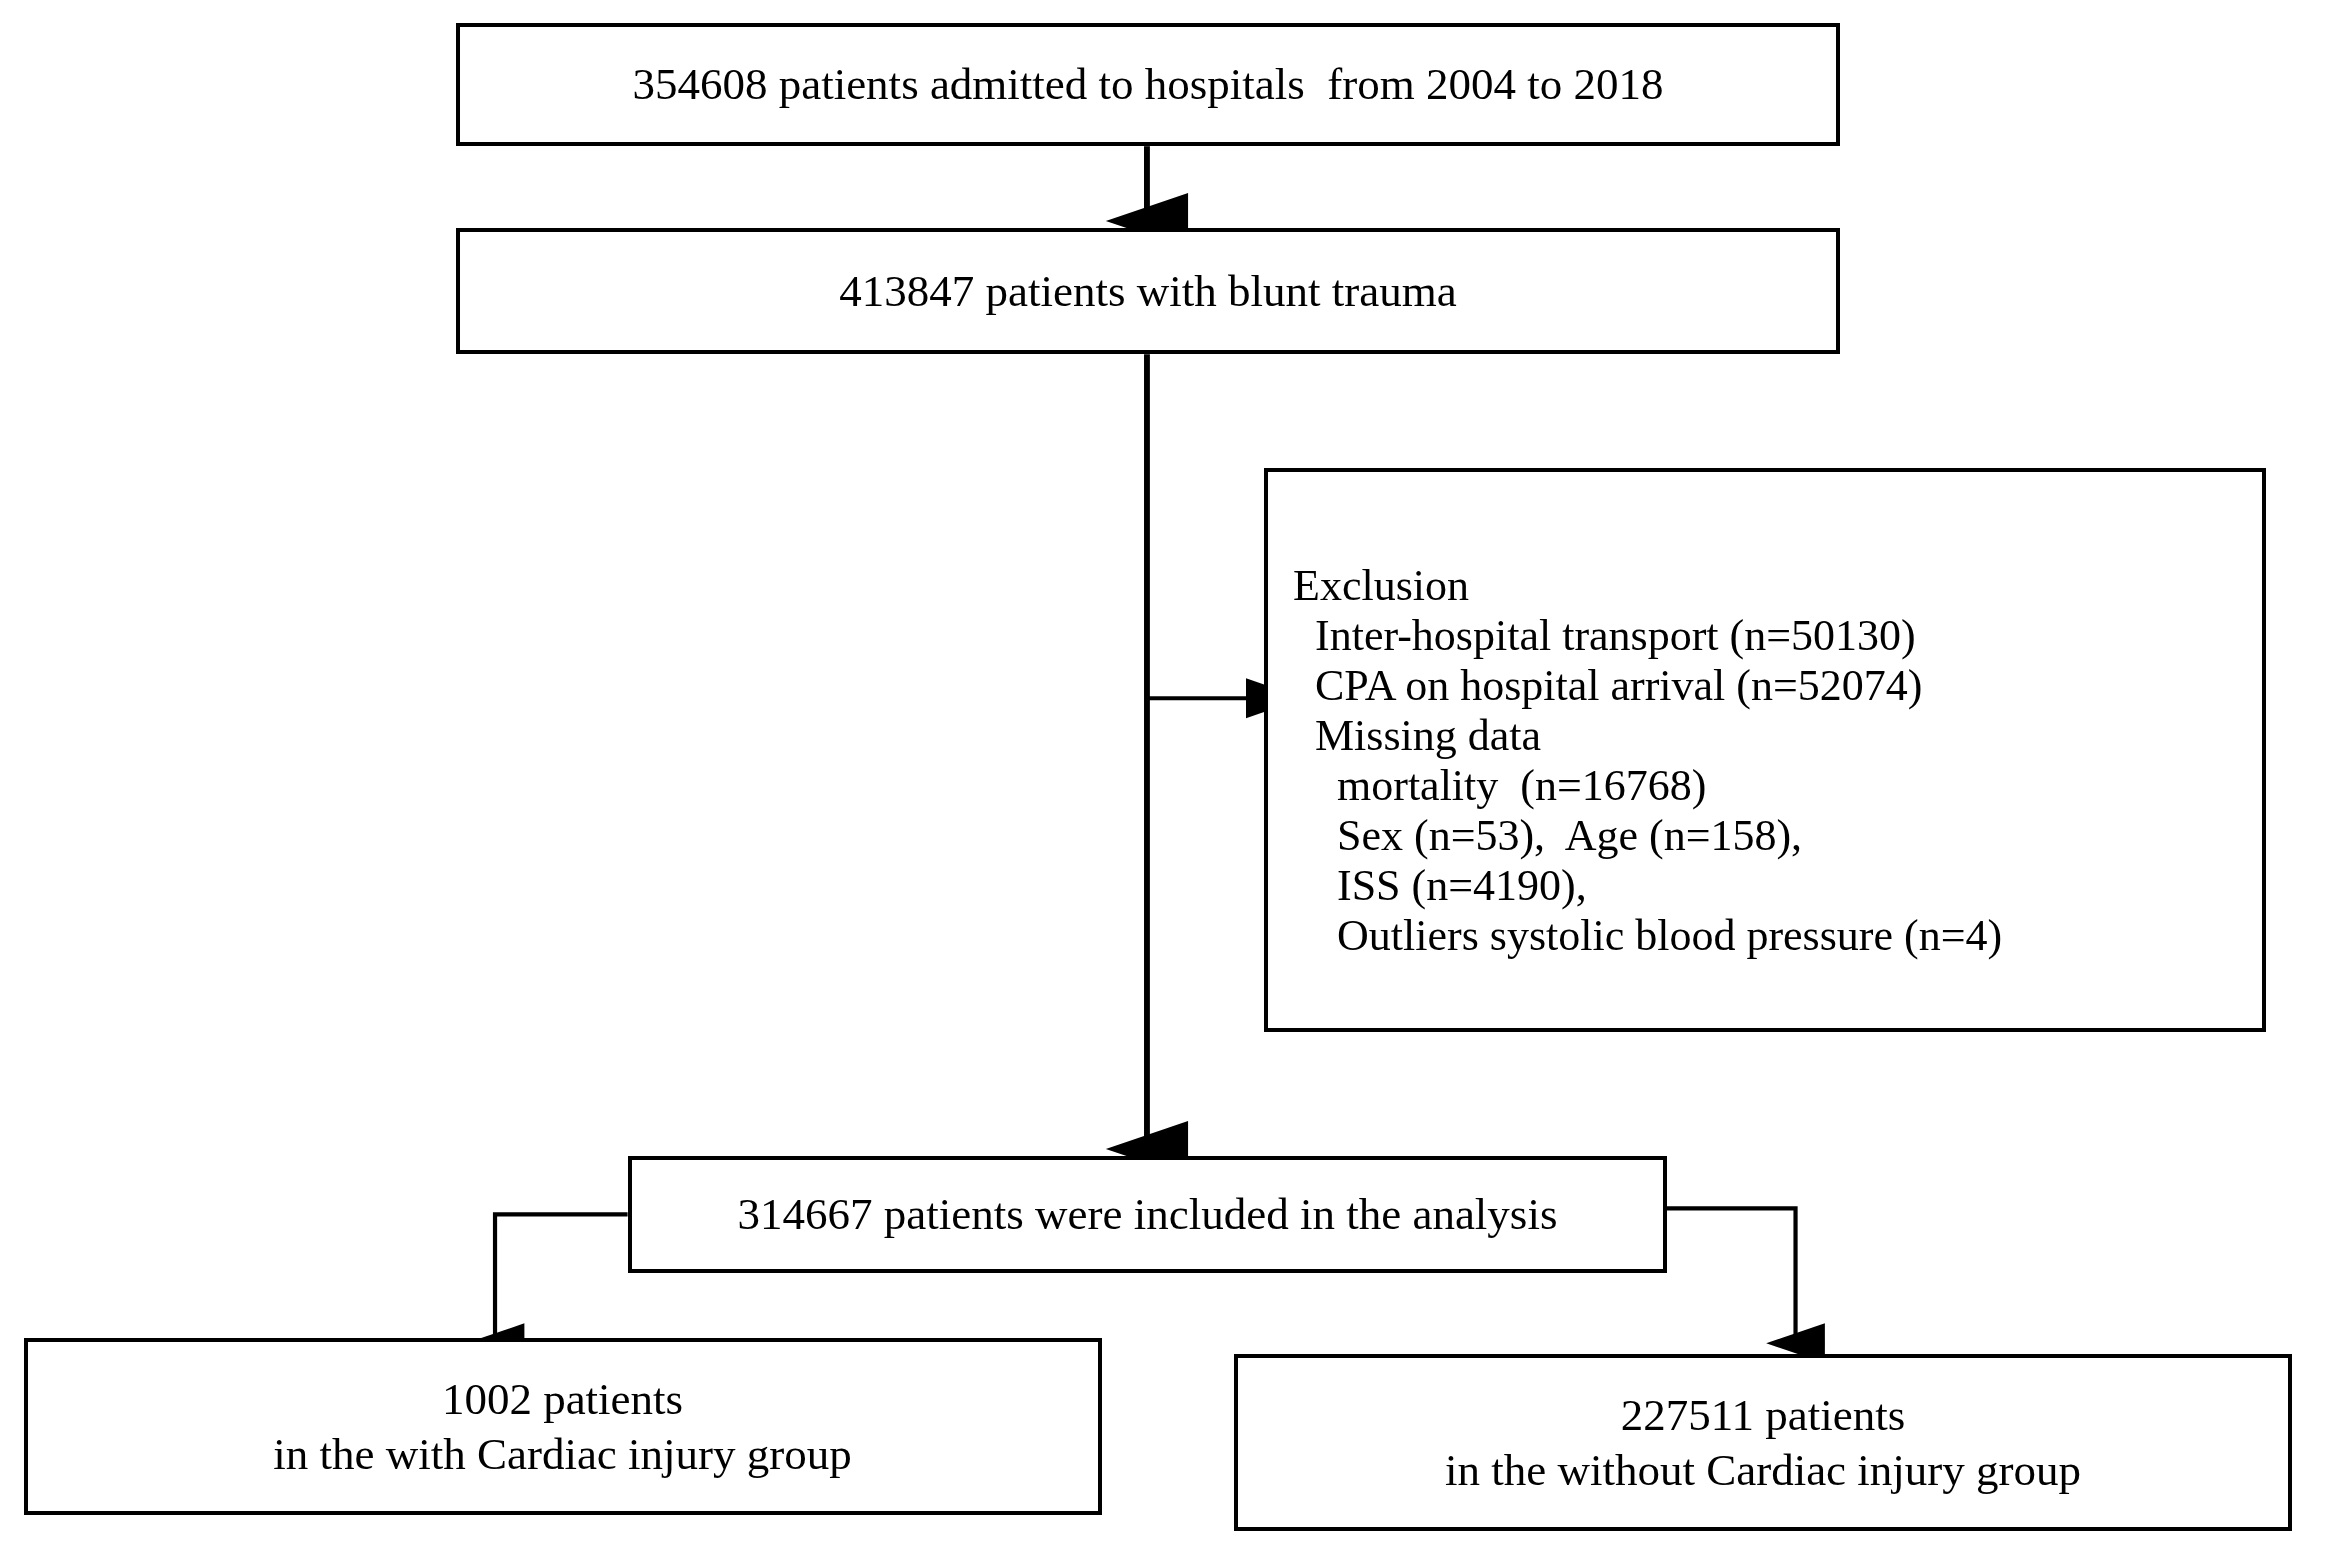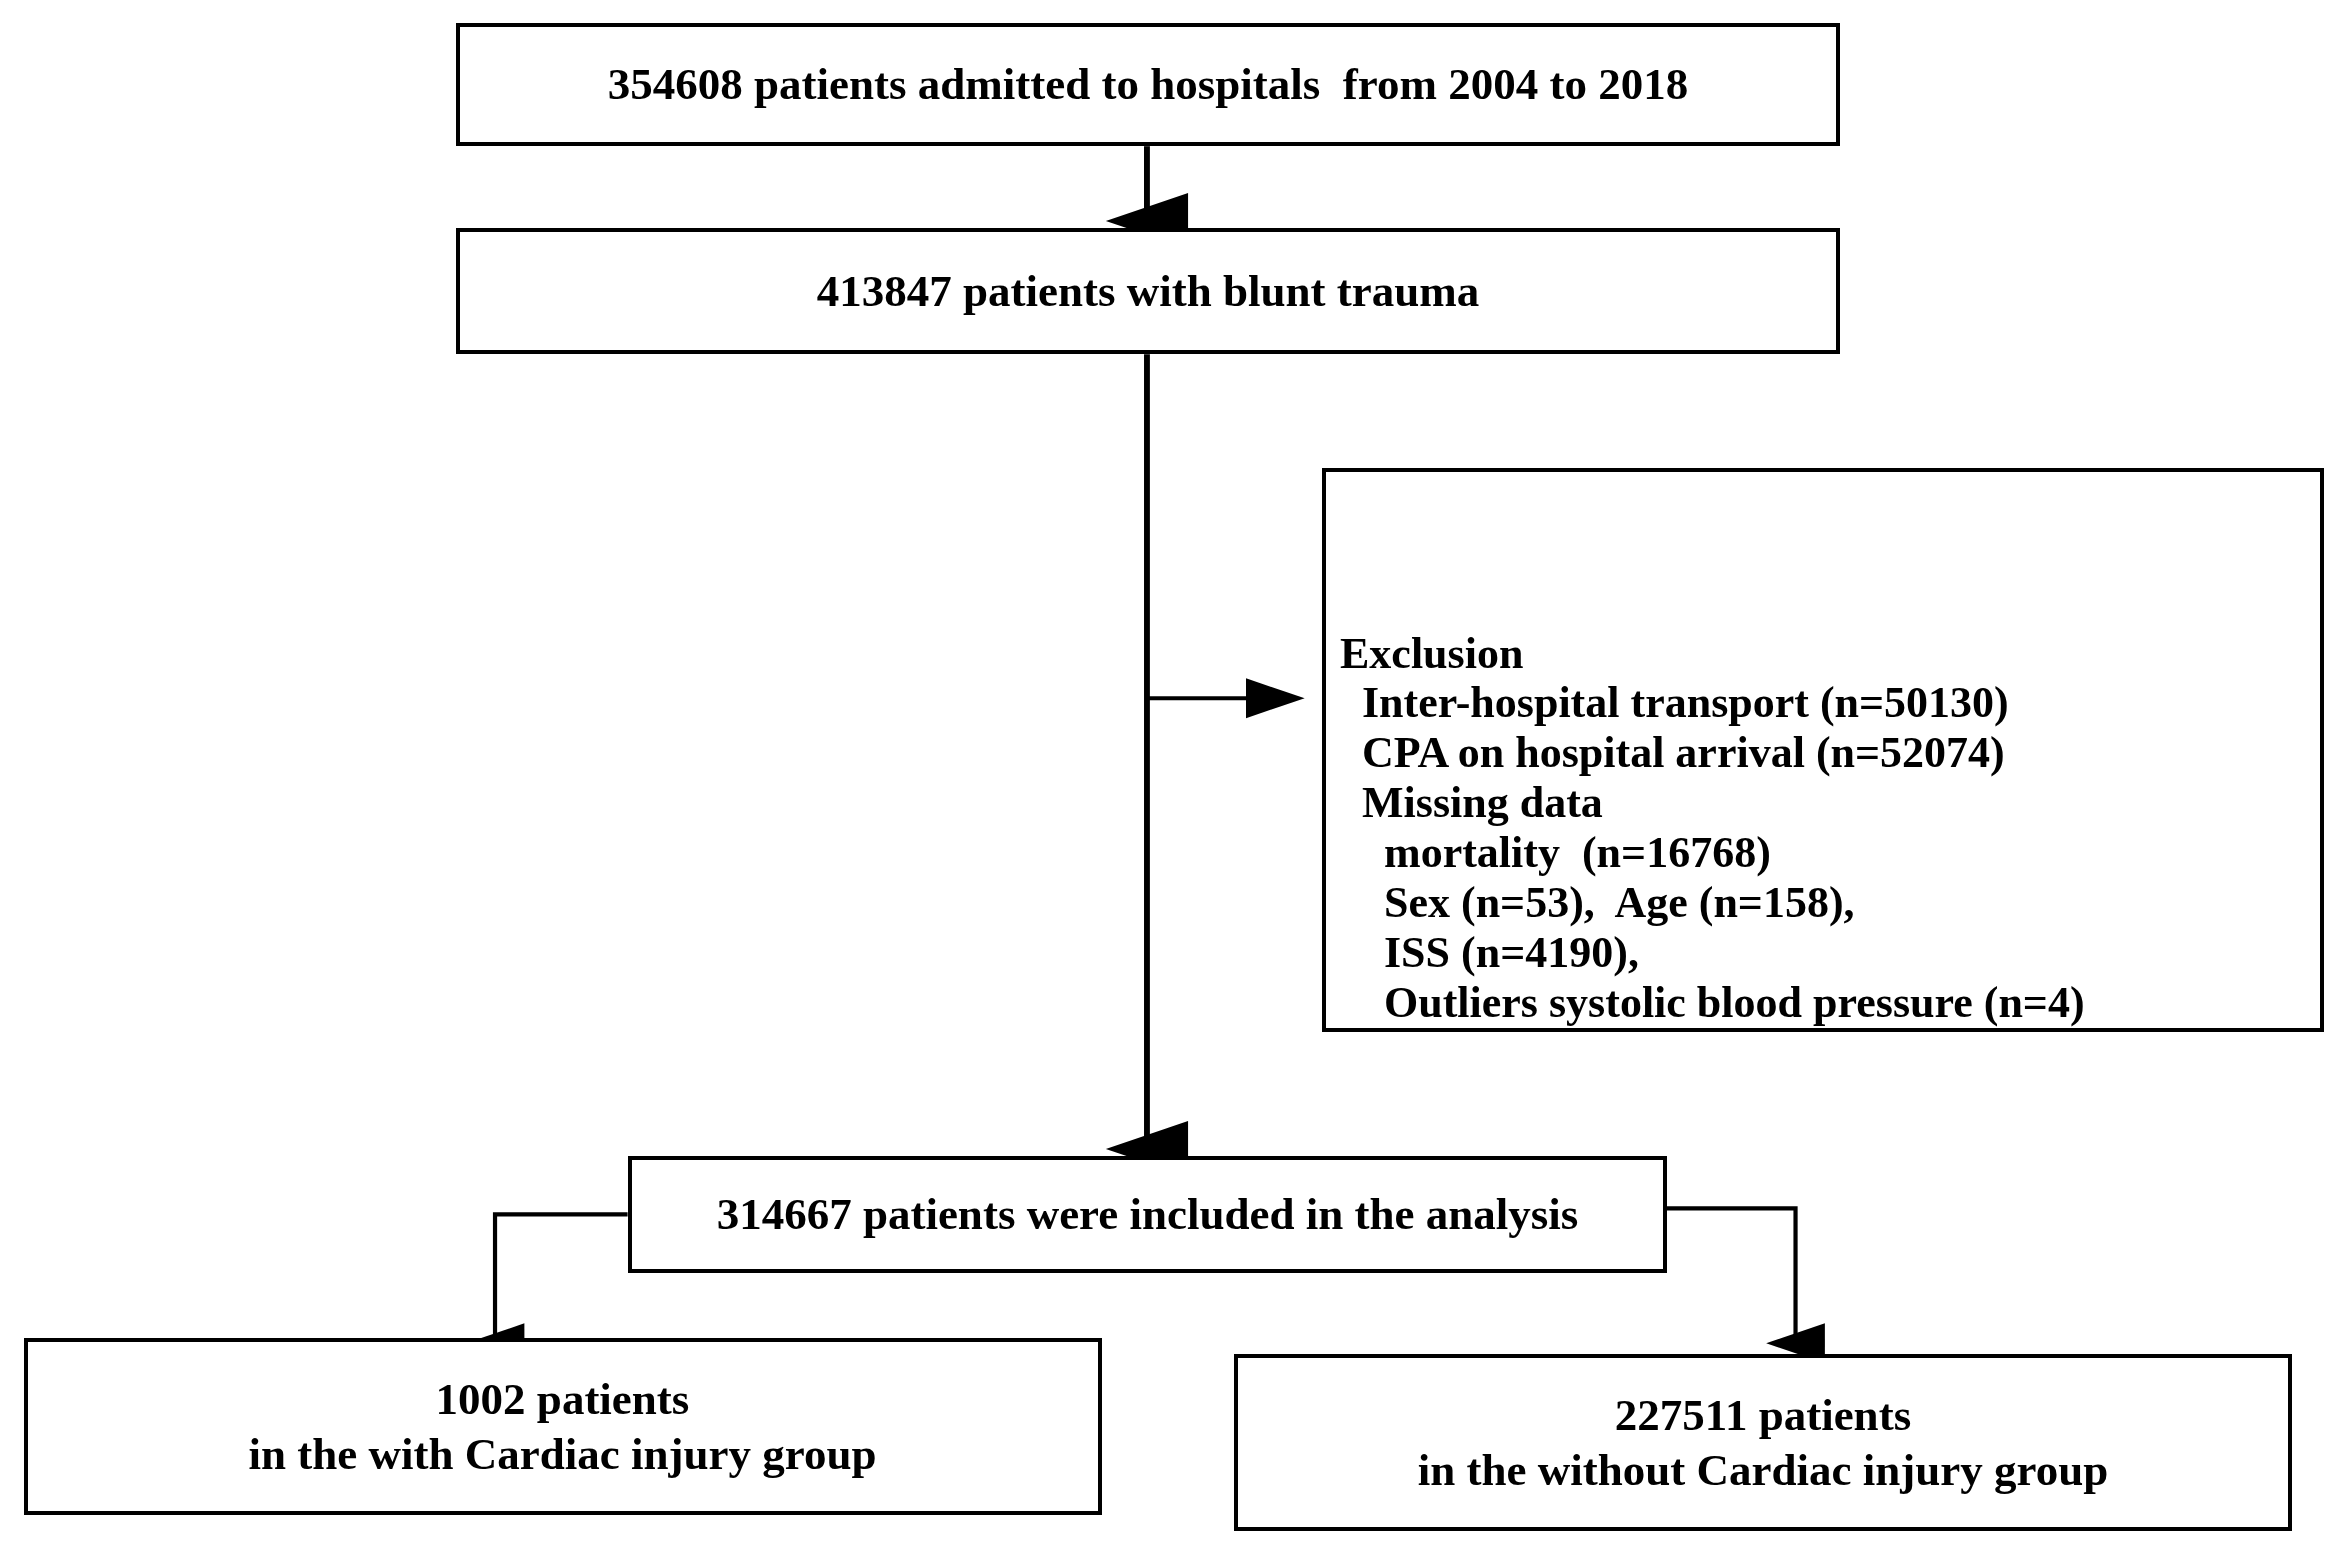--- a/index.html
+++ b/index.html
@@ -7,21 +7,20 @@
     padding: 0;
     background: #ffffff;
   }
   #page {
     position: relative;
     width: 2330px;
     height: 1561px;
     background: #ffffff;
     overflow: hidden;
     font-family: "Liberation Serif", "DejaVu Serif", serif;
-    font-weight: bold;
   }
   #flow-svg {
     position: absolute;
     top: 0;
     left: 0;
     width: 2330px;
     height: 1561px;
   }
   .node-box {
     position: absolute;
@@ -49,27 +48,27 @@
   }
   
   #box-blunt {
     left: 456px;
     top: 228px;
     width: 1384px;
     height: 126px;
   }
   
   #box-exclusion {
-    left: 1322px;
+    left: 1264px;
     top: 468px;
     width: 1002px;
     height: 564px;
     justify-content: flex-start;
-    align-items: flex-end;
-    padding: 22px 0 0 14px;
+    align-items: center;
+    padding: 22px 0 0 25px;
   }
   #box-exclusion .node-text {
     text-align: left;
     font-size: 44px;
     line-height: 1.135;
   }
   
   #box-analysis {
     left: 628px;
     top: 1156px;

